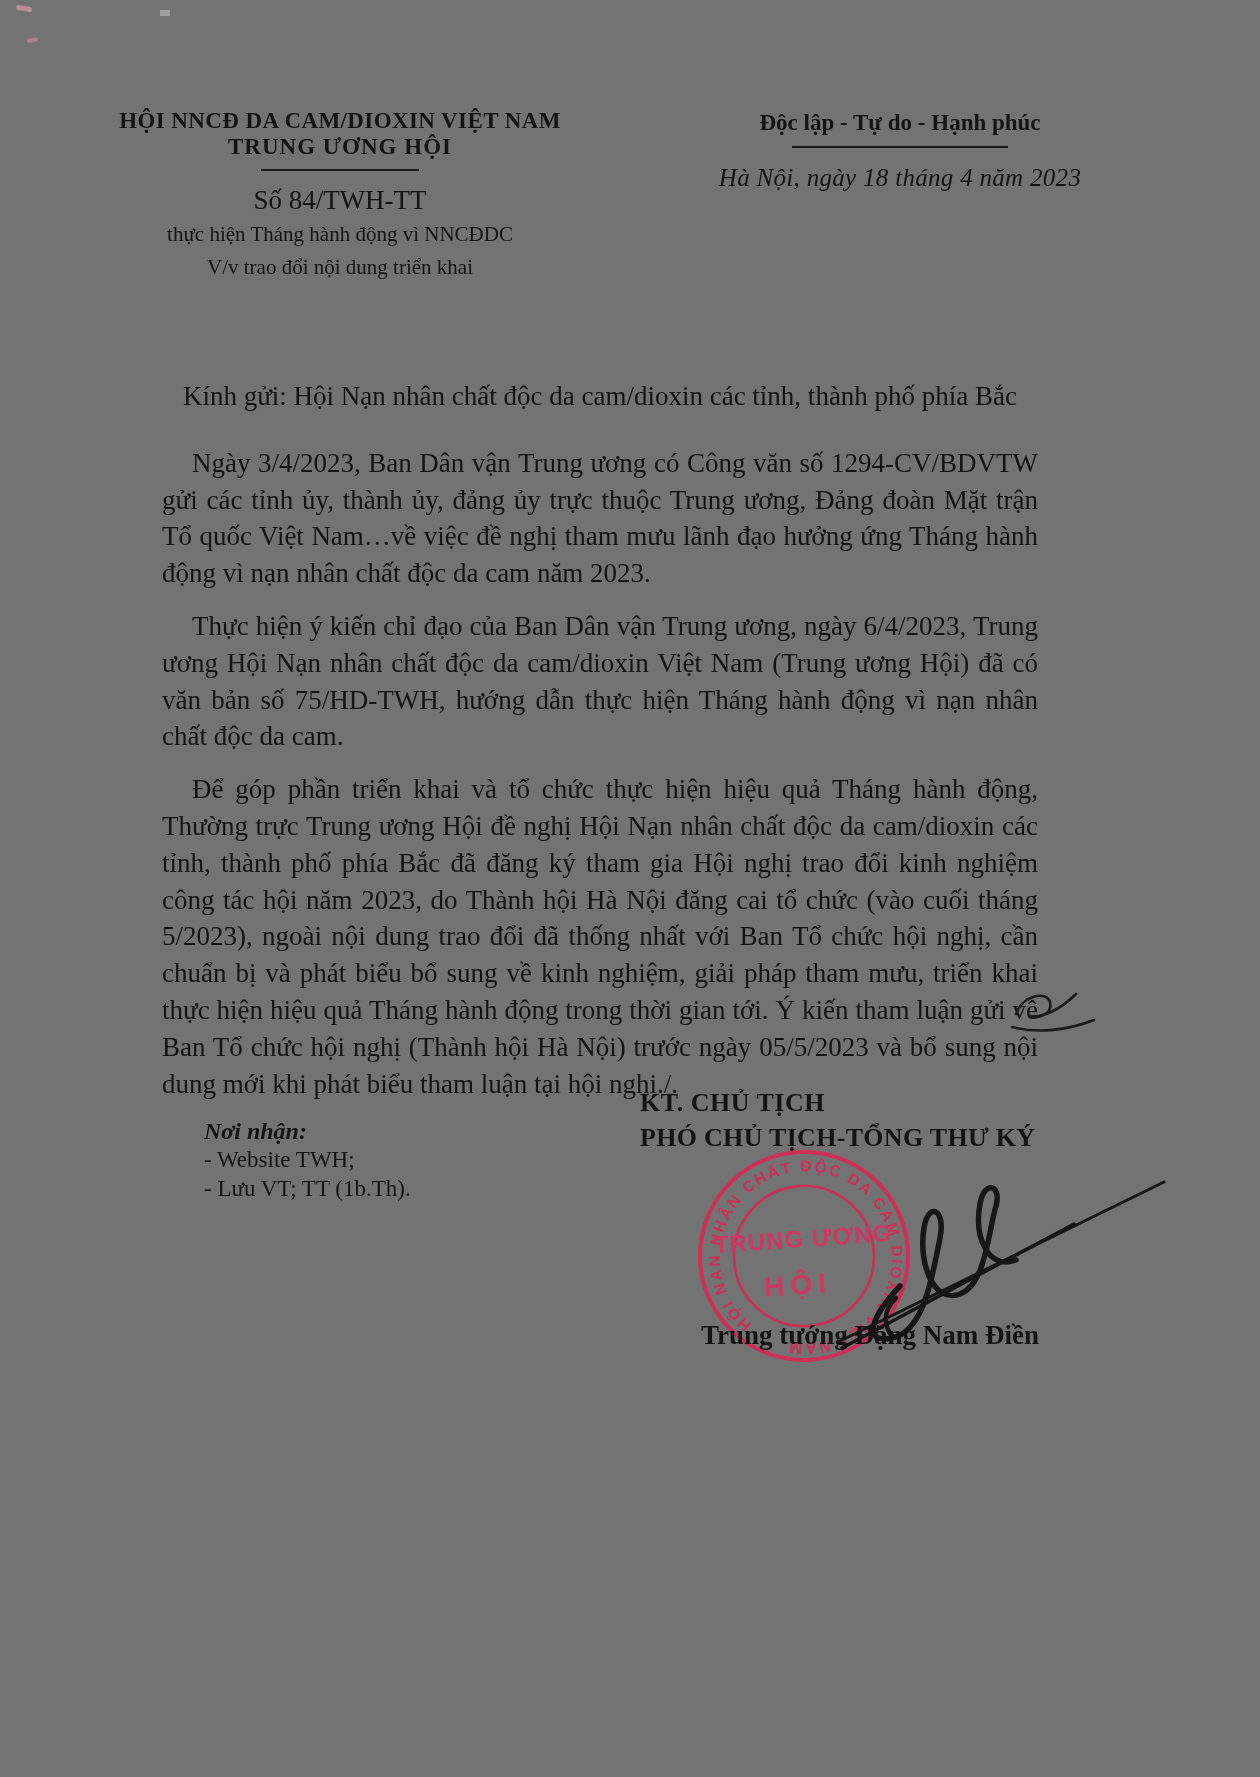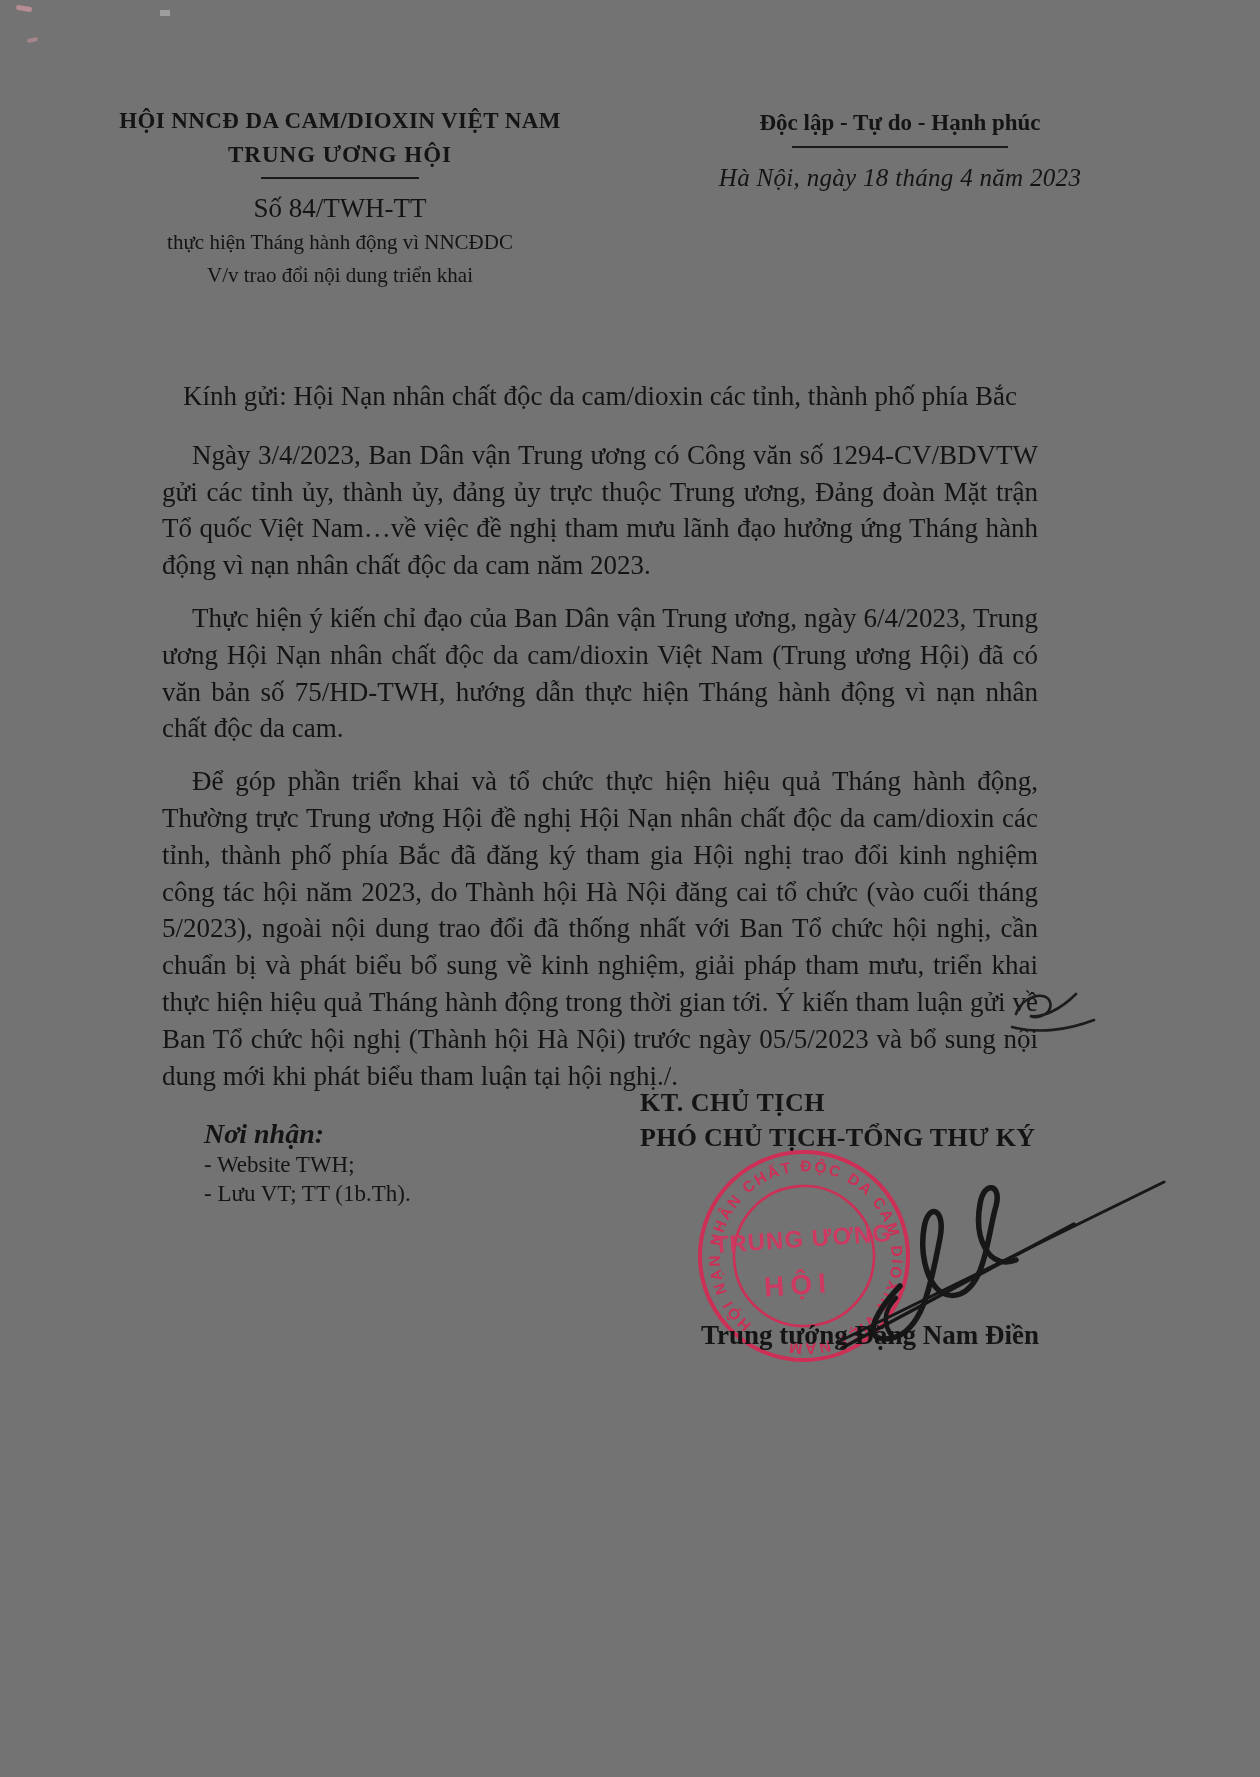--- a/index.html
+++ b/index.html
@@ -12,21 +12,21 @@
     color:#141414;
     overflow:hidden;
   }
 
   
   .hdr-left {
     position:absolute; left:85px; top:108px; width:510px;
     text-align:center;
   }
   .org1 { font-size:23px; font-weight:bold; letter-spacing:.4px; }
-  .org2 { font-size:23px; font-weight:bold; margin-top:8px; letter-spacing:1px; }
+  .org2 { font-size:23px; font-weight:bold; margin-top:0; letter-spacing:1px; }
   .rule-left {
     width:158px; height:0; border-top:2.4px solid #1a1a1a;
     margin:9px auto 0 auto;
   }
   .doc-no { font-size:27px; margin-top:14px; }
   .subject { font-size:21px; margin-top:4px; line-height:29px; }
 
   .hdr-right {
     position:absolute; left:610px; top:102px; width:580px;
     text-align:center;
@@ -37,29 +37,29 @@
     width:216px; height:0; border-top:2.4px solid #1a1a1a;
     margin:10px auto 0 auto;
   }
   .dateline { font-size:25px; font-style:italic; margin-top:16px; letter-spacing:.3px; }
 
   
   .body-block {
     position:absolute; left:162px; top:378px; width:876px;
     font-size:27px; line-height:36.8px;
   }
-  .recipient { text-align:center; margin-bottom:22px; }
+  .recipient { text-align:center; margin-bottom:30px; }
   .para { text-align:justify; text-indent:30px; margin:0 0 16px 0; }
 
   
   .initial-svg { position:absolute; left:1002px; top:982px; }
 
   
   .noi-nhan { position:absolute; left:204px; top:1118px; }
-  .noi-nhan-label { font-size:28px; font-weight:bold; font-style:italic; }
+  .noi-nhan-label { font-size:24px; font-weight:bold; font-style:italic; }
   .noi-nhan-item { font-size:23px; line-height:29px; }
   .noi-nhan-item:first-of-type { margin-top:4px; }
 
   .sig-block { position:absolute; left:640px; top:1088px; width:460px; text-align:left; }
   .sig-title1 { font-size:26px; font-weight:bold; letter-spacing:.5px; }
   .sig-title2 { font-size:26px; font-weight:bold; margin-top:5px; letter-spacing:.3px; }
 
   .signer-name {
     position:absolute; left:640px; top:1320px; width:460px;
     text-align:center; font-size:27px; font-weight:bold;

